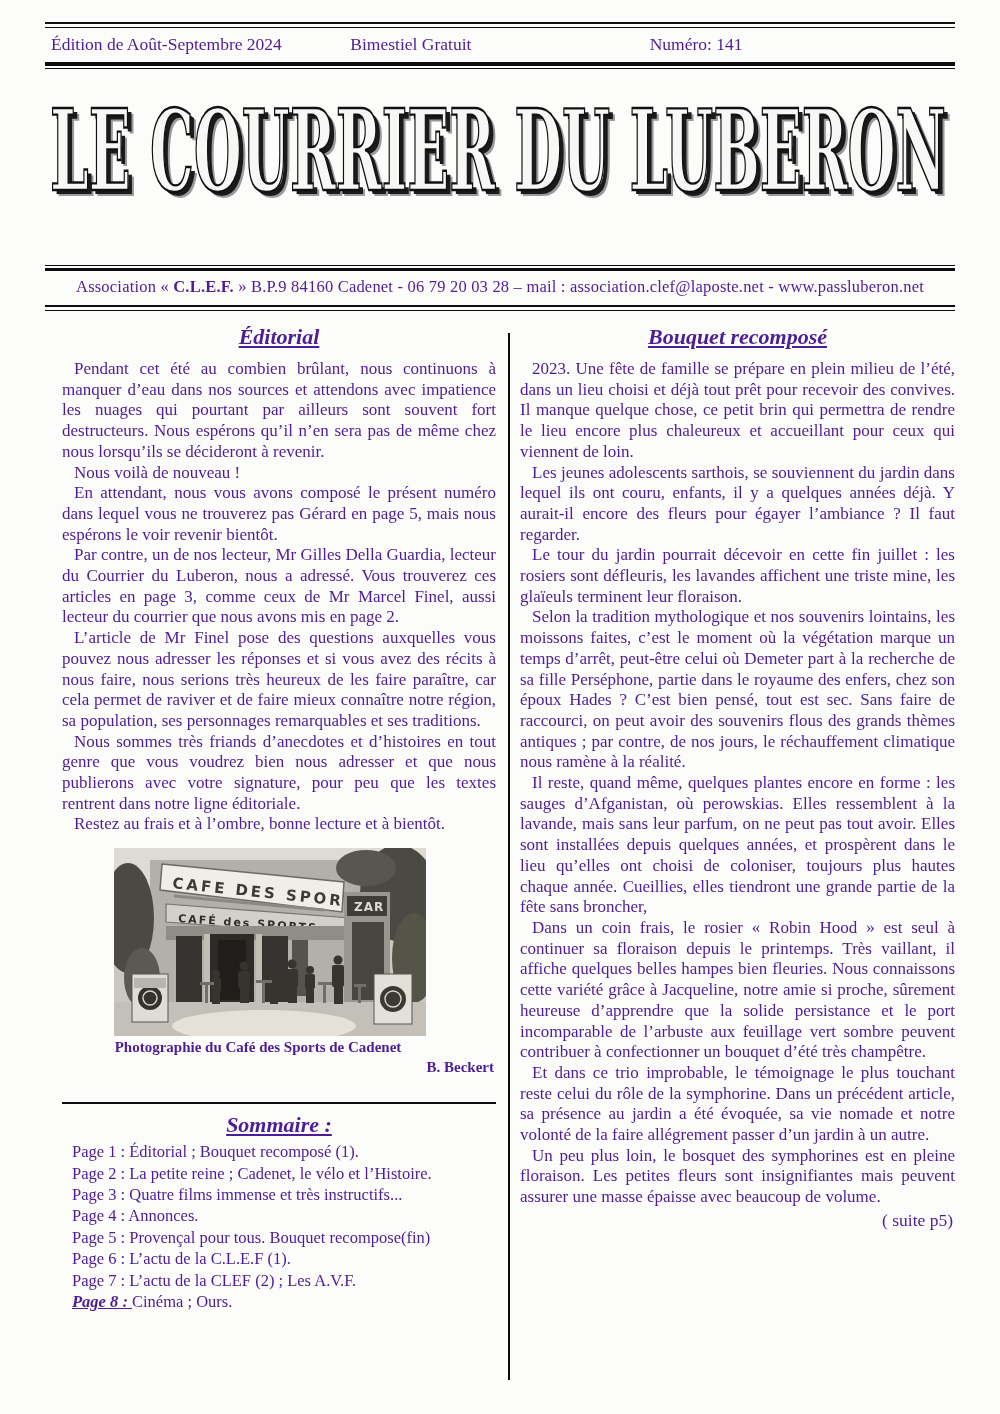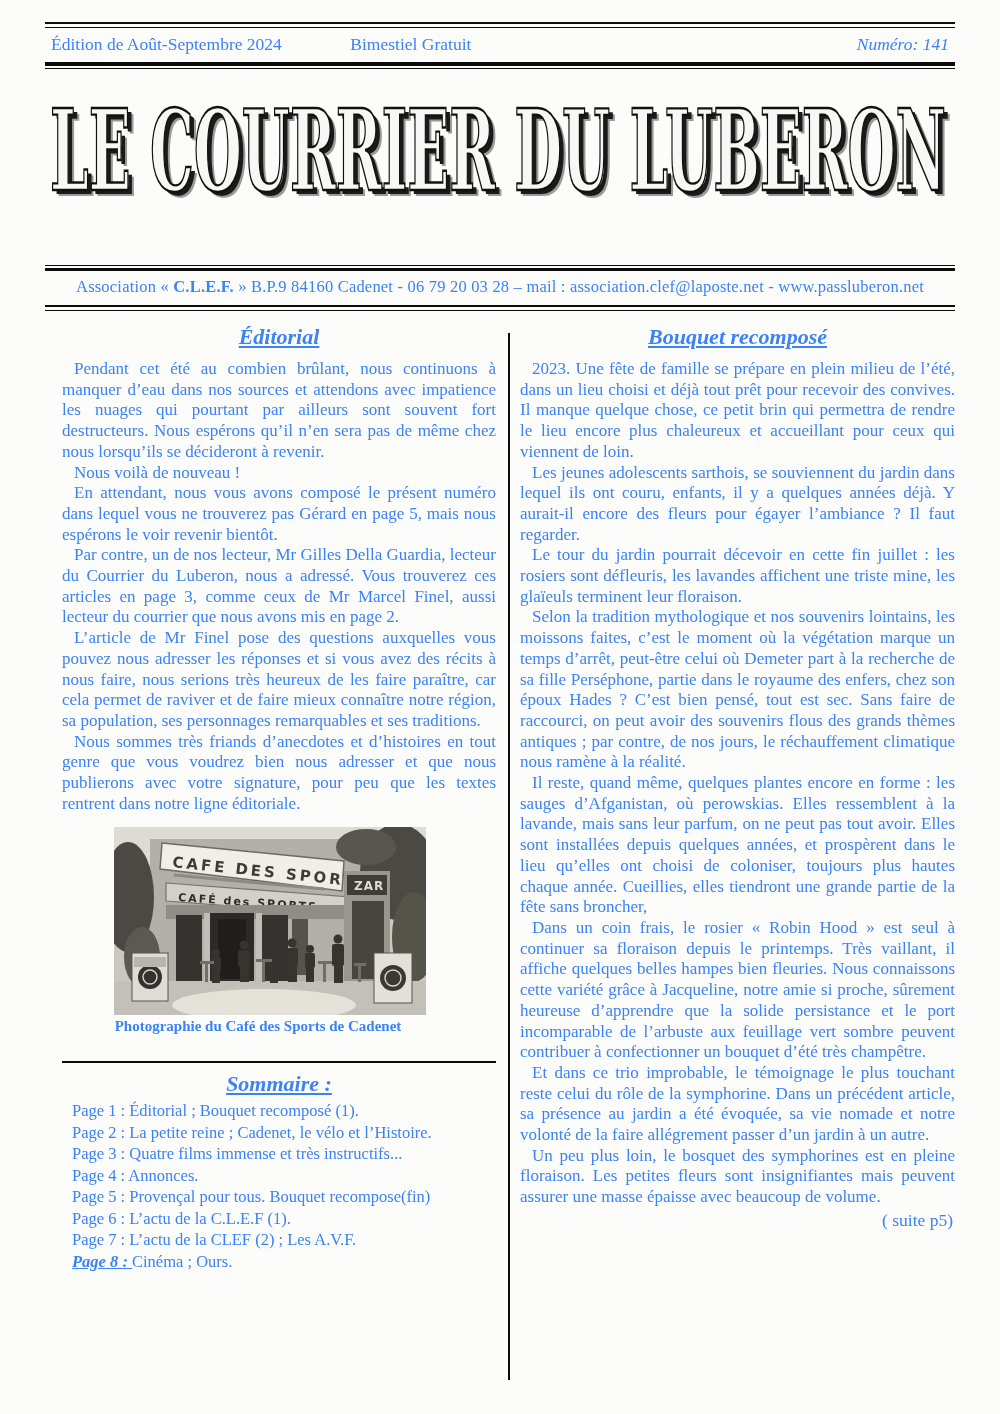--- a/index.html
+++ b/index.html
@@ -1,41 +1,41 @@
 <!DOCTYPE html>
 <html lang="fr"><head>
 <meta charset="utf-8">
 <style>
   html,body{margin:0;padding:0;background:#ffffff;}
   .page{
     position:relative;
     width:1000px;height:1414px;
     margin:0 auto;
     background:#fcfcfa;
-    color:#3b82f6;
+    color:#4c1d95;
     font-family:"Liberation Serif","DejaVu Serif",serif;
     overflow:hidden;
   }
   .margins{margin:0 45px;}
 
   
   .rule-double-thin{height:3px;border-top:2px solid #101010;border-bottom:1px solid #101010;}
   .rule-thick-thin{height:2px;border-top:4px solid #0c0c0c;border-bottom:1px solid #0c0c0c;}
   .rule-thin-thick{height:2px;border-top:1px solid #0c0c0c;border-bottom:3px solid #0c0c0c;}
   .rule-med-thin{height:3px;border-top:2px solid #0c0c0c;border-bottom:1px solid #0c0c0c;}
 
   .top-space{height:22px;}
   .header-row{
     display:flex;align-items:baseline;
     font-size:17.5px;
     padding:6px 6px 7px 6px;
   }
   .header-row .cell{flex:1;}
   .header-row .cell.mid{}
-  .header-row .cell.right{text-align:right;font-style:italic;}
+  .header-row .cell.right{text-align:left;}
 
   
   .masthead{height:196px;display:flex;justify-content:center;}
   .masthead svg{display:block;}
 
   
   .assoc-row{
     text-align:center;
     font-size:16.5px;
     padding:6px 0 8px 0;
@@ -132,20 +132,21 @@
   <div class="columns">
 
     <div class="col-left">
       <h2 class="section-title">Éditorial</h2>
       <p class="body-p">Pendant cet été au combien brûlant, nous continuons à manquer d’eau dans nos sources et attendons avec impatience les nuages qui pourtant par ailleurs sont souvent fort destructeurs. Nous espérons qu’il n’en sera pas de même chez nous lorsqu’ils se décideront à revenir.</p>
       <p class="body-p first-line">Nous voilà de nouveau !</p>
       <p class="body-p">En attendant, nous vous avons composé le présent numéro dans lequel vous ne trouverez pas Gérard en page 5, mais nous espérons le voir revenir bientôt.</p>
       <p class="body-p">Par contre, un de nos lecteur, Mr Gilles Della Guardia, lecteur du Courrier du Luberon, nous a adressé.  Vous trouverez ces articles en page 3, comme ceux de Mr Marcel Finel, aussi lecteur du courrier que nous avons mis en page 2.</p>
       <p class="body-p">L’article de Mr Finel pose des questions auxquelles vous pouvez nous adresser les réponses et si vous avez des récits à nous faire, nous serions très heureux de les faire paraître, car cela permet de raviver et de faire mieux connaître notre région, sa population, ses personnages remarquables et ses traditions.</p>
       <p class="body-p">Nous sommes très friands d’anecdotes et d’histoires en tout genre que vous voudrez bien nous adresser et que nous publierons avec votre signature, pour peu que les textes rentrent dans notre ligne éditoriale.</p>
+      <p class="body-p first-line">Restez au frais et à l’ombre, bonne lecture et à bientôt.</p>
 
       <figure class="photo-fig" style="margin-bottom:0;">
         <svg class="photo-frame" width="312" height="188" viewBox="0 0 312 188" aria-hidden="true">
           <rect x="0" y="0" width="312" height="188" fill="#c9c7c0"></rect>
           <rect x="0" y="0" width="312" height="40" fill="#dddbd4"></rect>
 
           <rect x="36" y="12" width="230" height="176" fill="#b2b0a9"></rect>
 
           <g fill="#4a4944">
             <ellipse cx="14" cy="70" rx="26" ry="55"></ellipse>
@@ -241,20 +242,21 @@
                 <rect x="148" y="135" width="3" height="20"></rect>
               <rect x="204" y="134" width="14" height="3"></rect>
                 <rect x="209" y="137" width="3" height="18"></rect>
               <rect x="240" y="136" width="12" height="3"></rect>
                 <rect x="244" y="139" width="3" height="16"></rect>
             </g>
           </g>
         </svg>
       </figure>
       <div class="photo-caption" style="margin-left:40px;">Photographie du Café des Sports de Cadenet</div>
+      <div class="photo-credit">B. Beckert</div>
 
       <div class="sommaire-rule"></div>
       <h2 class="section-title sommaire-title">Sommaire :</h2>
       <ul class="sommaire-list">
         <li>Page 1 : Éditorial ; Bouquet recomposé (1).</li>
         <li>Page 2 : La petite reine ; Cadenet, le vélo et l’Histoire.</li>
         <li>Page 3 : Quatre films immense et très instructifs...</li>
         <li>Page 4 : Annonces.</li>
         <li>Page 5 : Provençal pour tous. Bouquet recompose(fin)</li>
         <li>Page 6 : L’actu de la C.L.E.F (1).</li>

